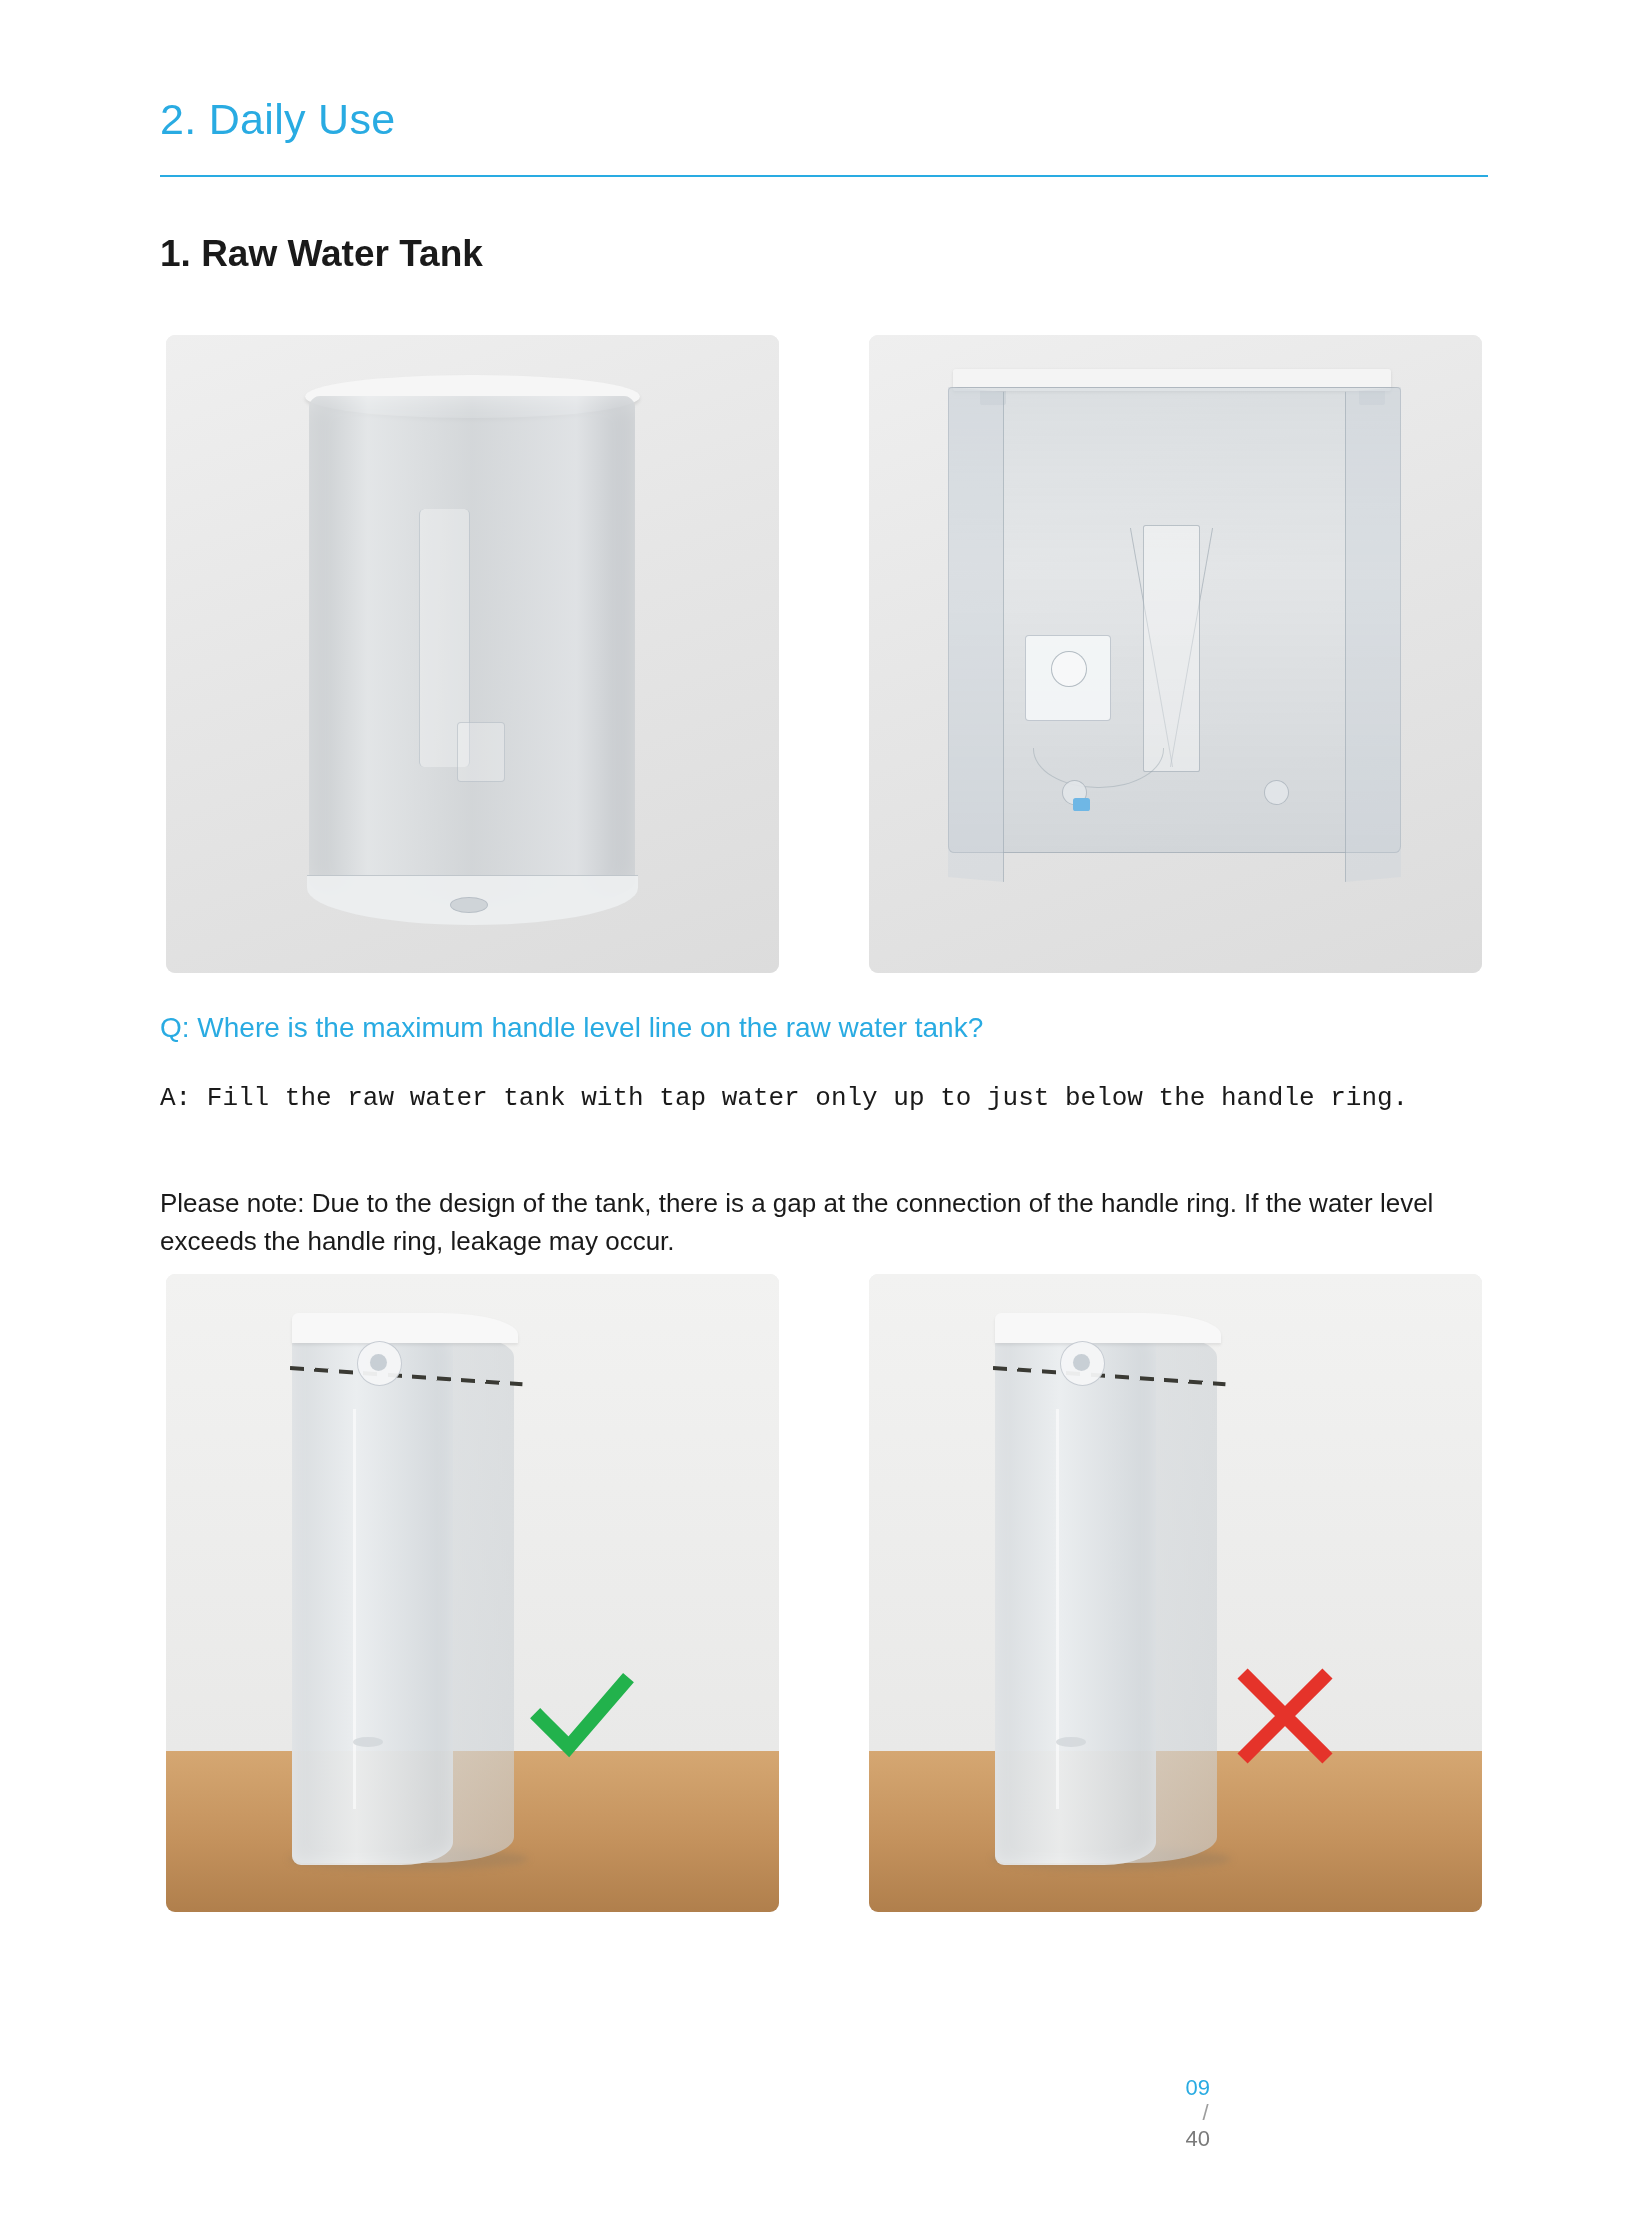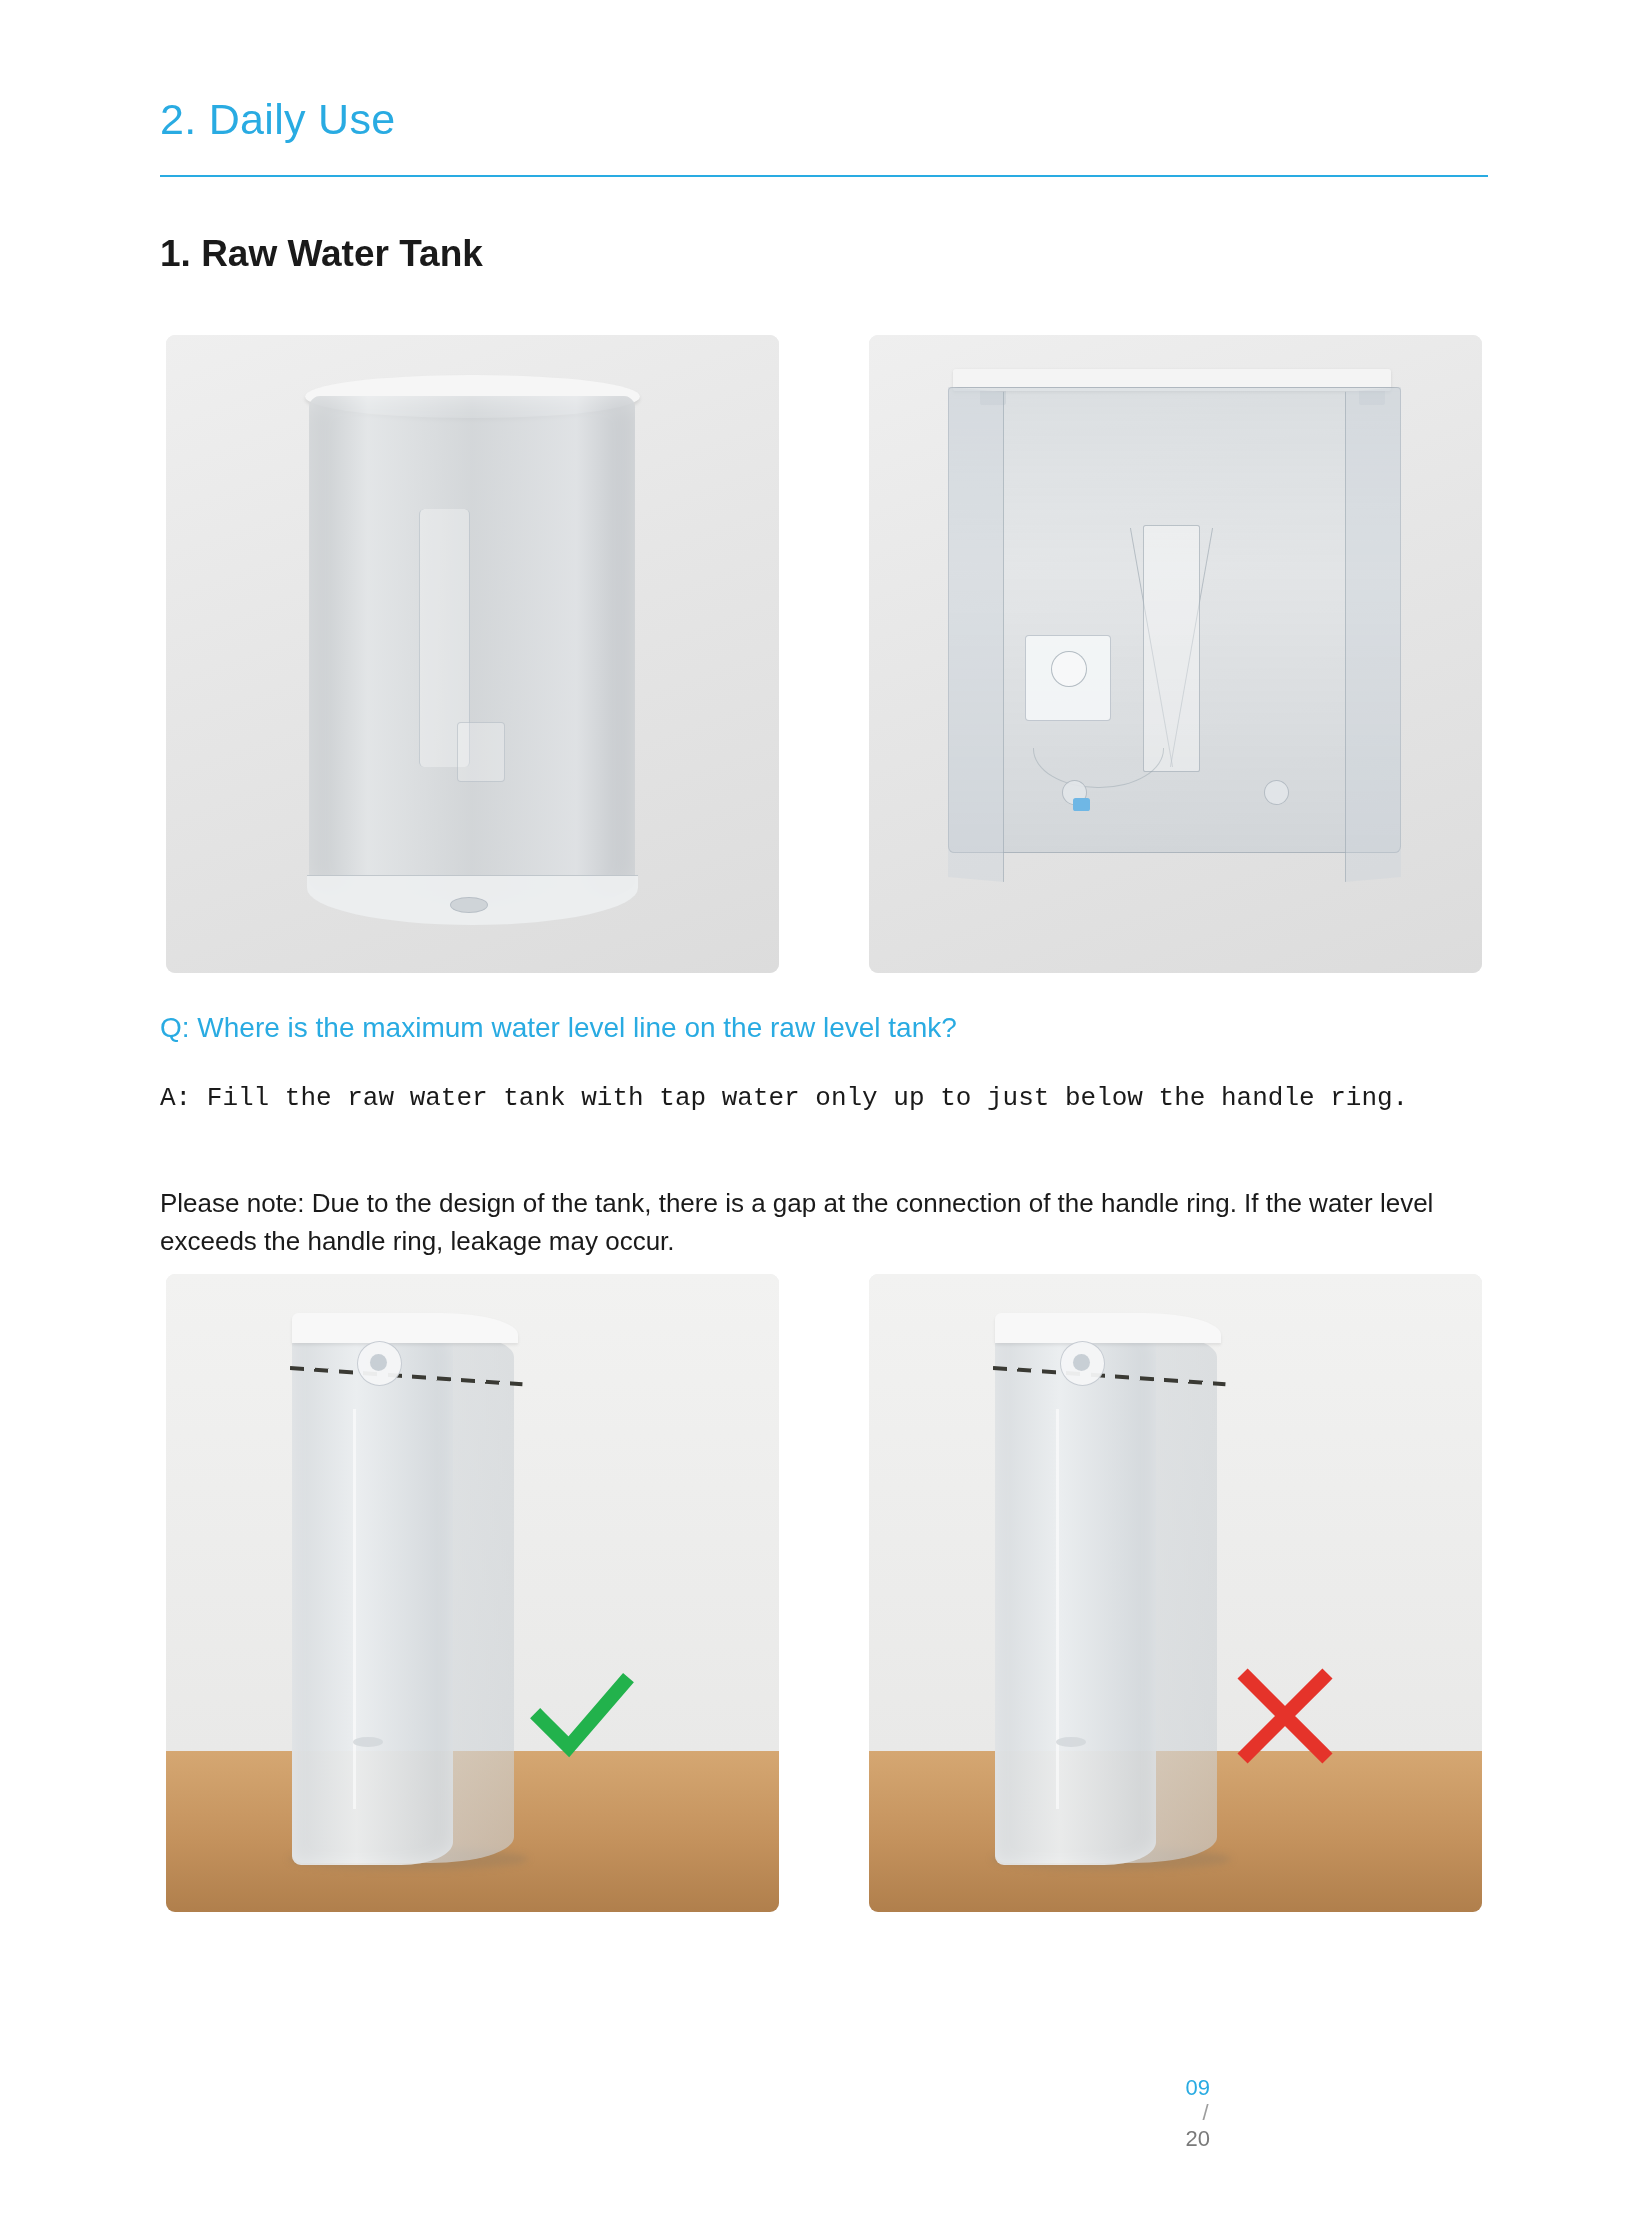--- a/index.html
+++ b/index.html
@@ -418,21 +418,21 @@
     <div class="p2-fin-r"></div>
     <div class="p2-center-col"></div>
     <div class="p2-valve-box"></div>
     <div class="p2-valve-knob"></div>
     <div class="p2-bottom-disc"></div>
     <div class="p2-screw-l"></div>
     <div class="p2-screw-r"></div>
     <div class="p2-blue-dot"></div>
   </div>
 
-  <div class="qa-question">Q: Where is the maximum water level line on the raw level tank?</div>
+  <div class="qa-question">Q: Where is the maximum handle level line on the raw water tank?</div>
   <div class="qa-answer">A: Fill the raw water tank with tap water only up to just below the handle ring.</div>
   <div class="qa-note">Please note: Due to the design of the tank, there is a gap at the connection of the handle ring. If the water level exceeds the handle ring, leakage may occur.</div>
 
   <div class="figure fig-bot-left">
     <div class="p34-wall"></div>
     <div class="p34-table"></div>
     <div class="p34-base-shadow"></div>
     <div class="p34-tank-back"></div>
     <div class="p34-tank-front"></div>
     <div class="p34-lid"></div>
@@ -457,17 +457,17 @@
     <div class="p34-dash"></div>
     <div class="p34-knob"></div>
     <svg class="mark-cross" viewBox="0 0 100 100">
       <path d="M16 16 L84 84 M84 16 L16 84" fill="none" stroke="#e5332a" stroke-width="13" stroke-linecap="square"></path>
     </svg>
   </div>
 
   <div class="pagenum">
     <span>09</span>
     <span class="slash">/</span>
-    <span class="total">20</span>
+    <span class="total">40</span>
   </div>
 
 </div>
 
 
 </body></html>

